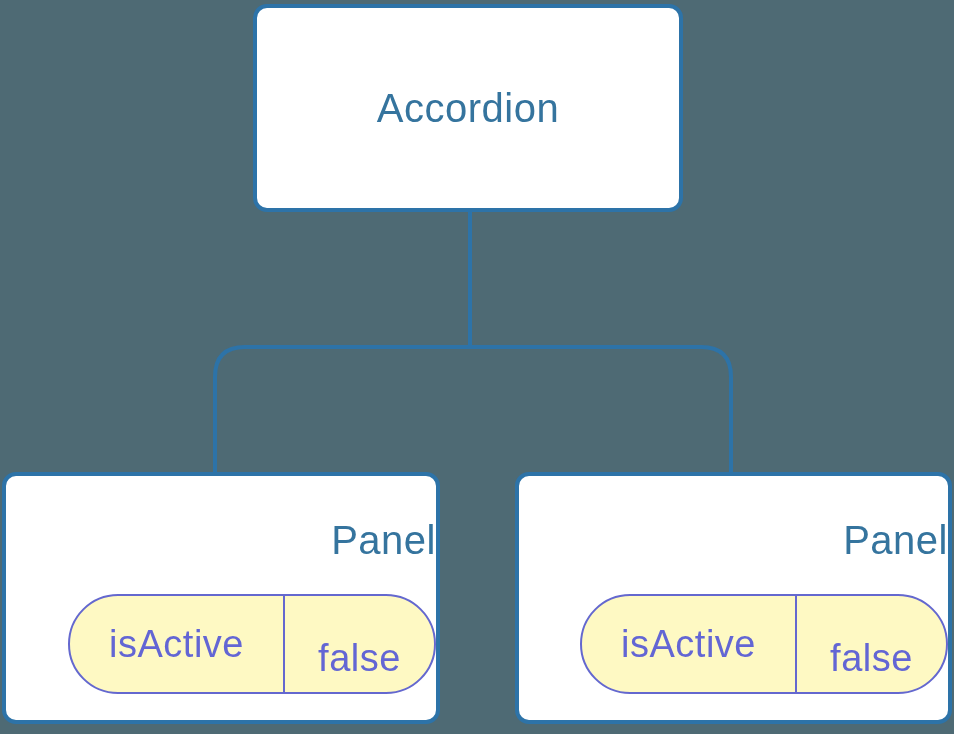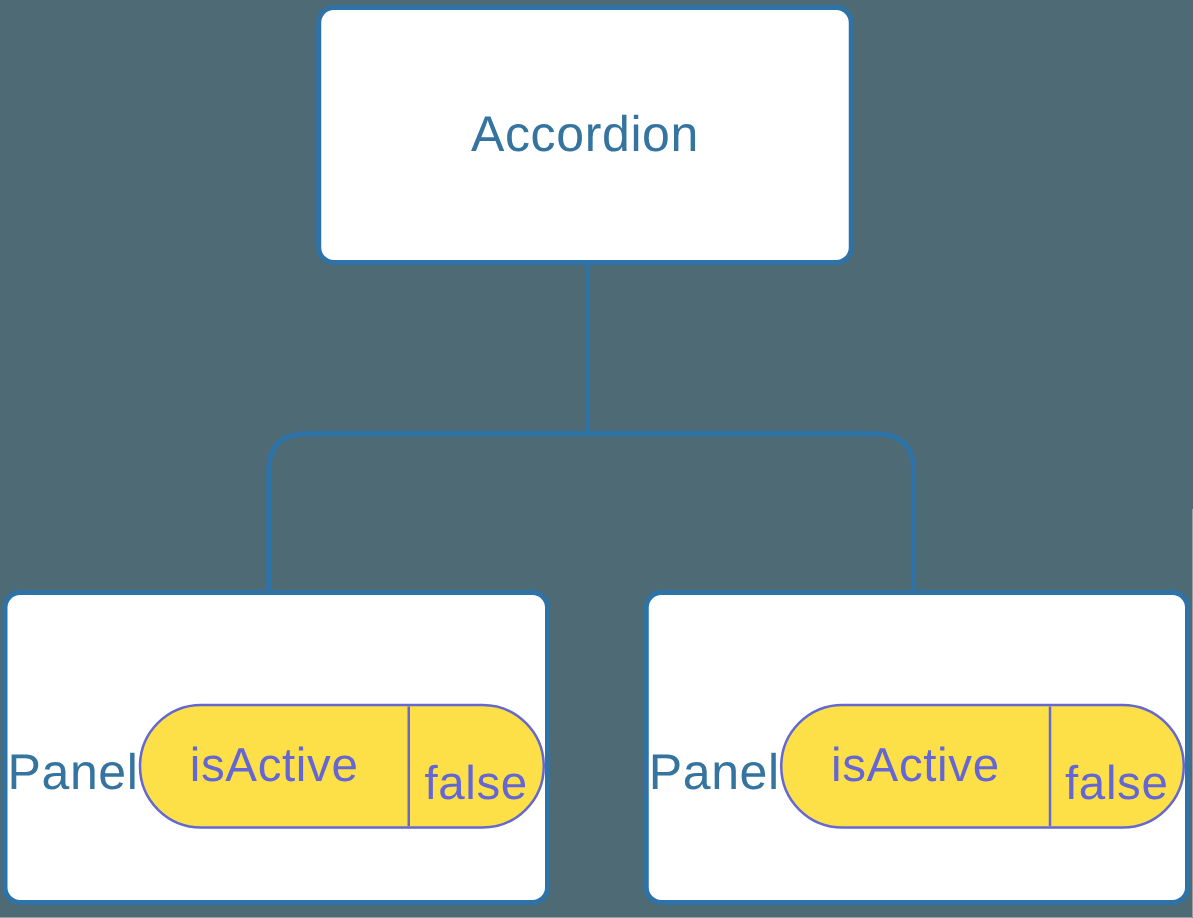--- a/index.html
+++ b/index.html
@@ -44,35 +44,35 @@
     height: 208px;
     display: flex;
     align-items: center;
     justify-content: center;
   }
   .panel-node {
     top: 472px;
     width: 438px;
     height: 252px;
     display: flex;
-    flex-direction: row;
-    align-items: center;
+    flex-direction: column;
+    align-items: flex-end;
   }
   .panel-left  { left: 2px; }
   .panel-right { left: 515px; width: 437px; }
   .panel-node .node-label {
     margin-top: 40px;
   }
   .state-pill {
     margin-top: 30px;
     width: 368px;
     height: 100px;
     border: 2.5px solid #6468cf;
     border-radius: 60px;
-    background: #fde047;
+    background: #fef9c3;
     box-sizing: border-box;
     display: flex;
     align-items: stretch;
     overflow: hidden;
   }
   .state-key, .state-value {
     display: flex;
     align-items: center;
     justify-content: center;
     color: #6366d4;

